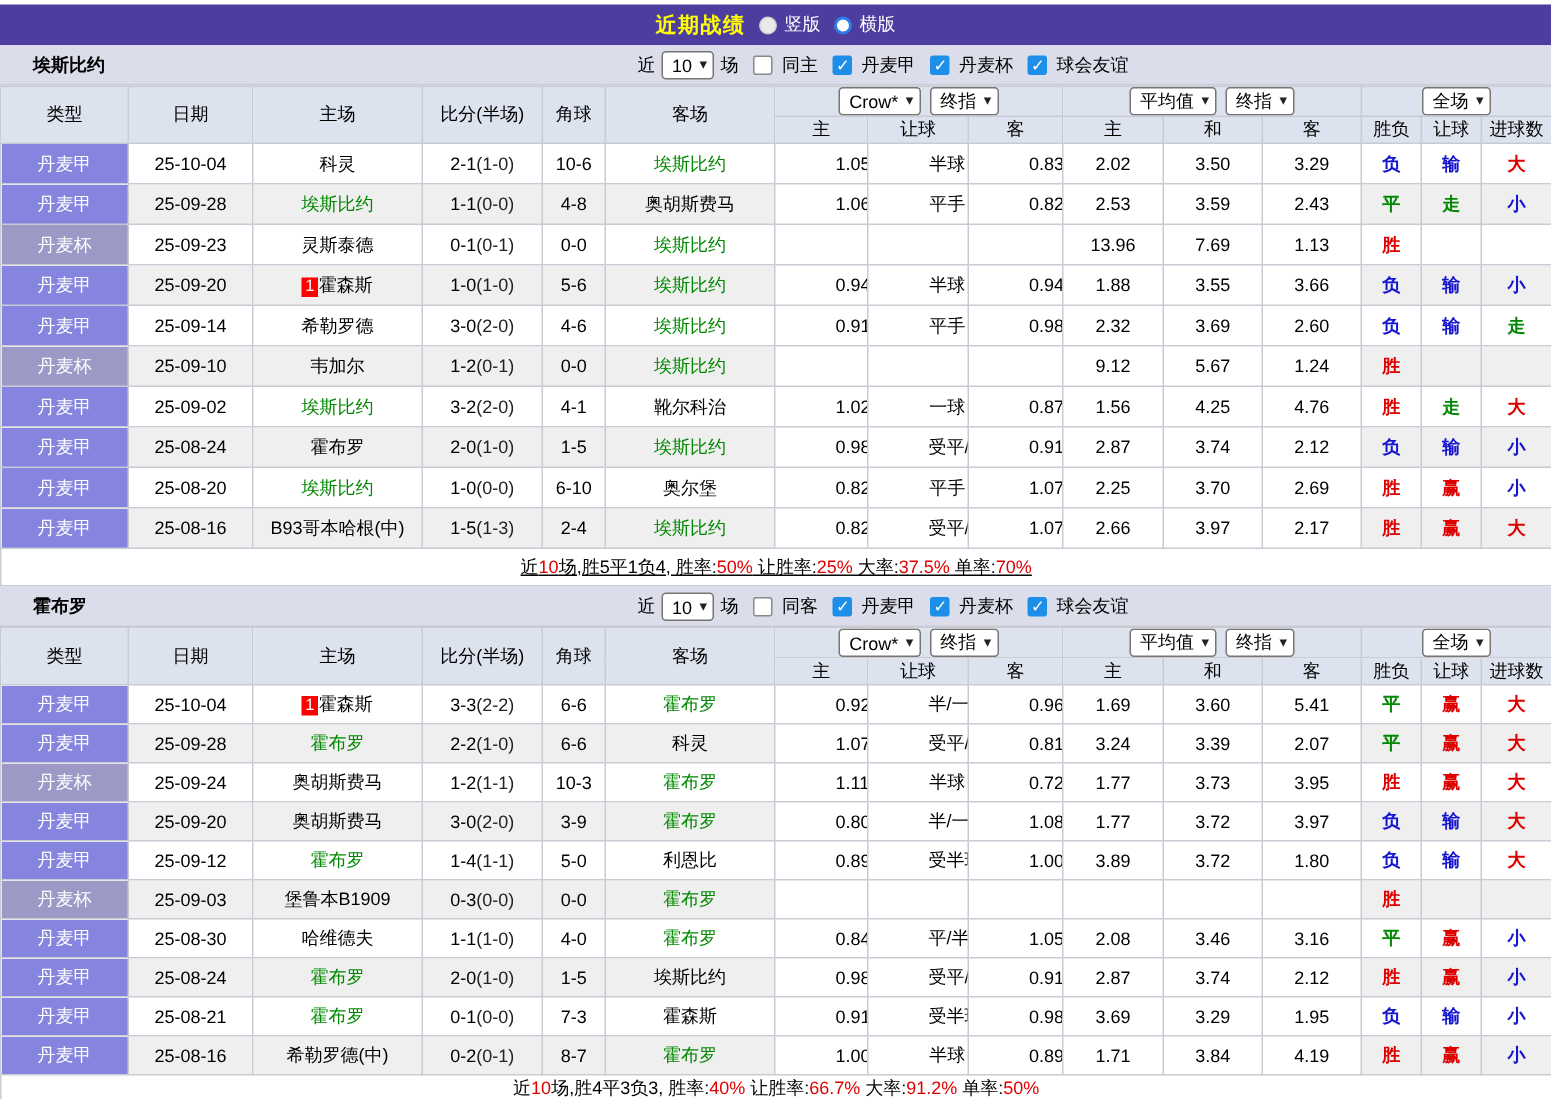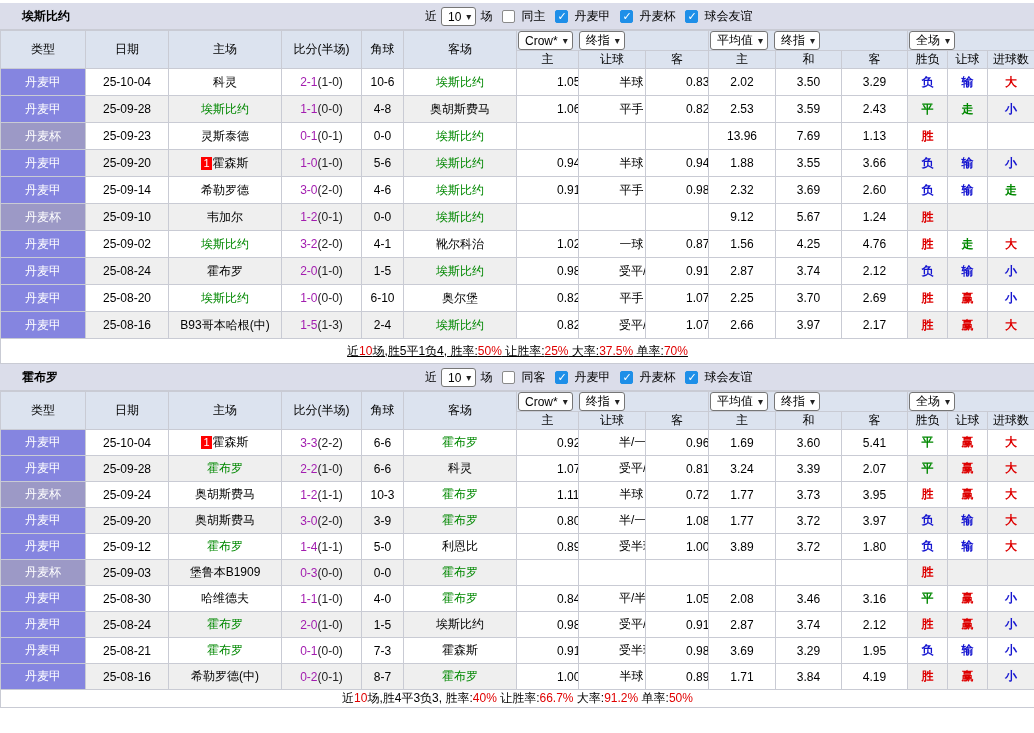--- a/index.html
+++ b/index.html
@@ -47,34 +47,45 @@
   .results tbody tr:nth-child(even) td.plain { background:#EFEFEF; }
   td.type.lg  { background:#8585E0; color:#fff; }
   td.type.cup { background:#9C99C6; color:#fff; }
   td.cream { background:#FBF4E8;padding-left:40px; }
   td.lblue { background:#EAF3FA; }
   td.res { font-weight:bold; }
   .c-red { color:#DE0000; }
   .c-green { color:#008800; }
   .c-blue { color:#1515D0; }
   .hl { color:#008800; }
-  .ft { color:#a21caf; }
+  .ft { color:#000000; }
   .ht { color:#222; }
   .badge { background:#FF0000; color:#fff; display:inline-block; padding:0 2px; line-height:13px; font-size:11px; margin-right:1px; }
   tfoot td { background:#fff; text-align:center; }
   .sec1 tfoot td { height:25px;text-decoration:underline; }
   .sec2 tfoot td { height:17px; }
   .sum-red { color:#E00000; }
-  .hdr-selects { display:flex; align-items:center; gap:6px; }
+  .hdr-selects { display:flex; align-items:center; justify-content:center; gap:6px; }
 </style>
 </head>
 <body>
 
 <div class="page">
 
+  <div class="titlebar">
+    <span class="title">近期战绩</span>
+    <span class="radio-group">
+      <span class="radio checked"></span>
+      <span class="radio-label">竖版</span>
+    </span>
+    <span class="radio-group">
+      <span class="radio unchecked"></span>
+      <span class="radio-label">横版</span>
+    </span>
+  </div>
 
   <div class="filterbar">
     <span class="team-name">埃斯比约</span>
     <span class="controls">
       <span class="lbl">近</span>
       <span class="selbox">
           <span>10</span>
         </span>
       <span class="lbl">场</span>
       <span class="cb unchecked"></span>

